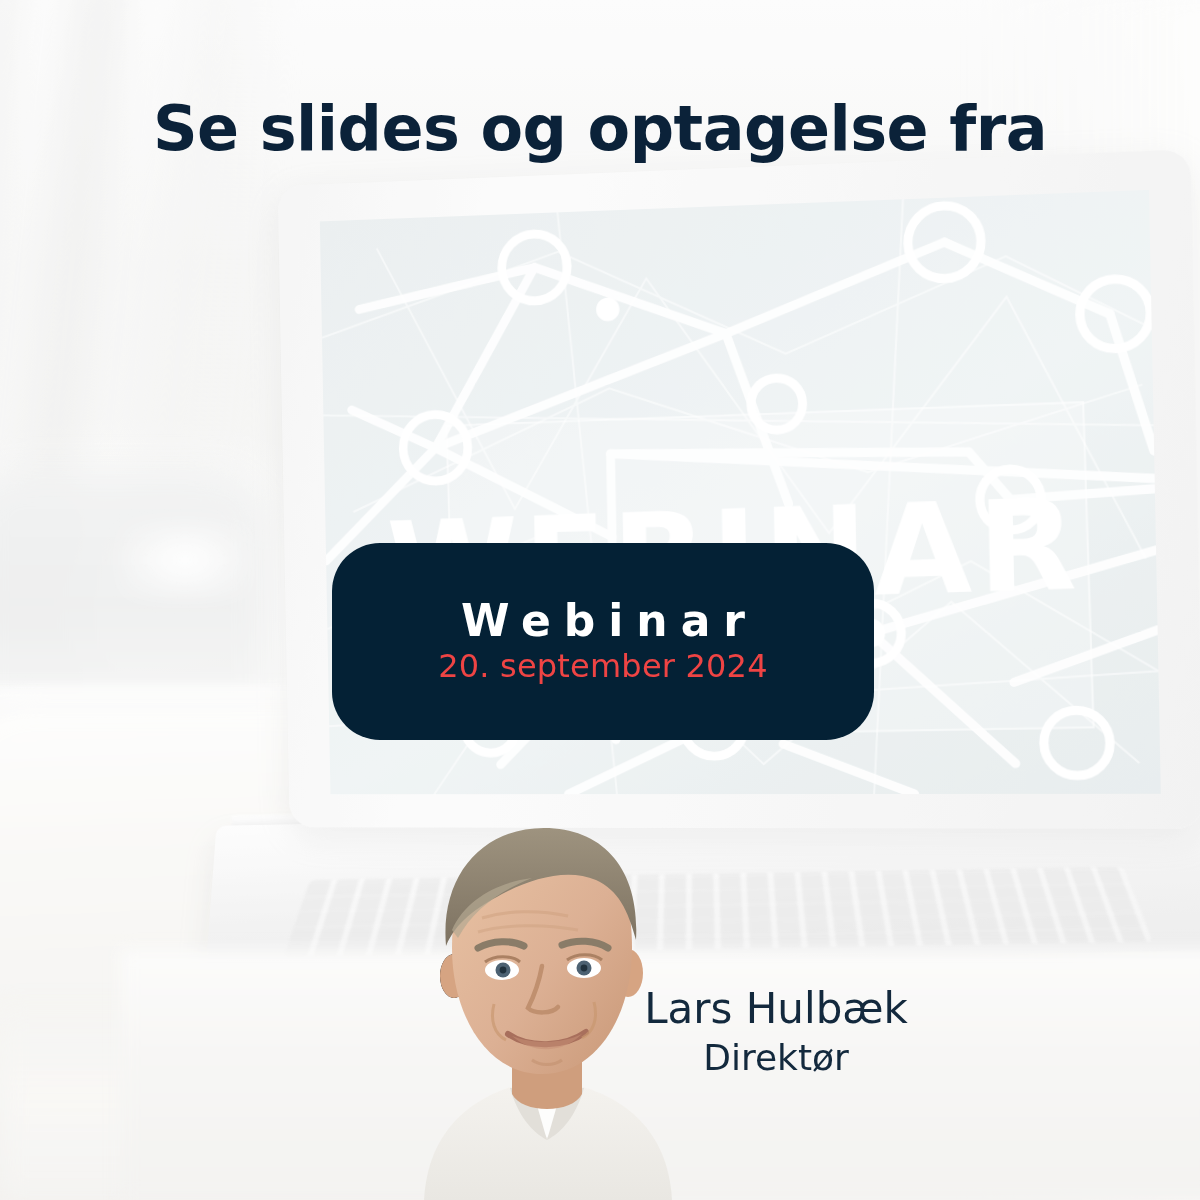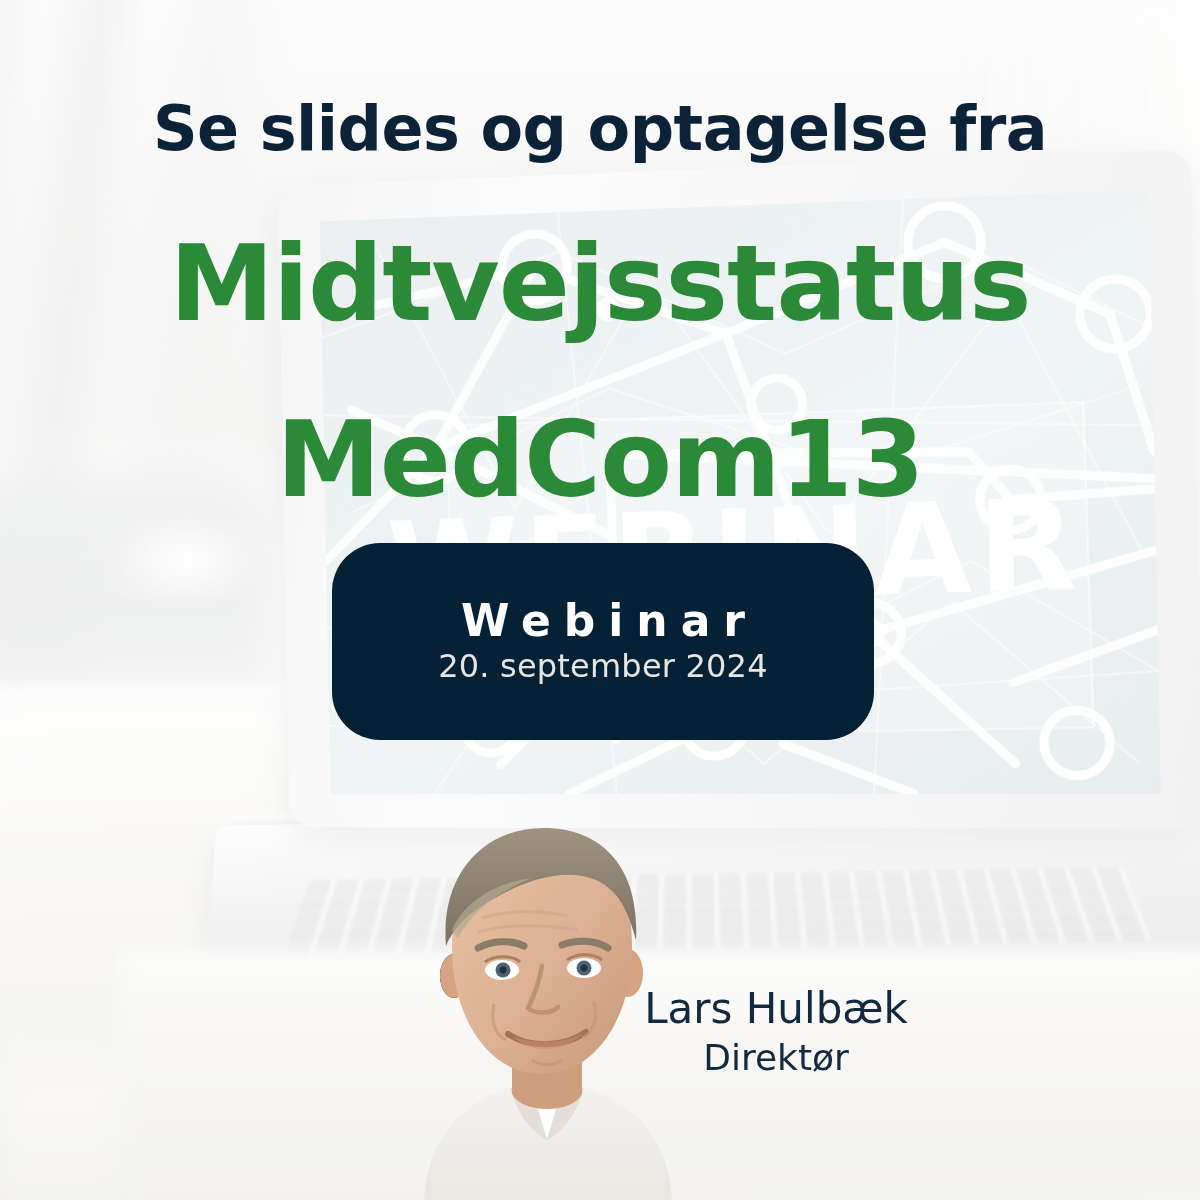--- a/index.html
+++ b/index.html
@@ -203,21 +203,21 @@
     font-size:44px;
     color:#ffffff;
     letter-spacing:13px;
     text-indent:13px;
     line-height:1;
   }
   .badge-date{
     font-family:"DejaVu Sans", sans-serif;
     font-weight:400;
     font-size:32px;
-    color:#e5e5e5;
+    color:#ef4444;
     line-height:1.1;
     letter-spacing:.2px;
   }
 
   .speaker{
     position:absolute; left:600px; top:984px; width:352px;
     text-align:center;
     color:#13293d;
     font-family:"DejaVu Sans", sans-serif;
     font-weight:400;
@@ -380,24 +380,20 @@
         <path d="M212 204 C216 220 212 234 200 240" stroke="#c7966f" stroke-width="3" fill="none" opacity=".65"></path>
         <path d="M100 120 C126 112 158 112 186 118" stroke="#cda07e" stroke-width="3" fill="none" opacity=".5"></path>
         <path d="M96 134 C124 126 162 126 196 132" stroke="#cda07e" stroke-width="3" fill="none" opacity=".45"></path>
         <path d="M150 262 C158 268 172 268 180 262" stroke="#c08e6c" stroke-width="3" fill="none" opacity=".5"></path>
       </g>
     </svg>
   </div>
 
   <div class="headline-kicker">Se slides og optagelse fra</div>
 
-  <div class="headline-main">
-    <span class="l1">Midtvejsstatus</span>
-    <span class="l2">MedCom13</span>
-  </div>
 
   <div class="badge">
     <div class="badge-title">Webinar</div>
     <div class="badge-date">20. september 2024</div>
   </div>
 
   <div class="speaker">
     <div class="speaker-name">Lars Hulbæk</div>
     <div class="speaker-role">Direktør</div>
   </div>

